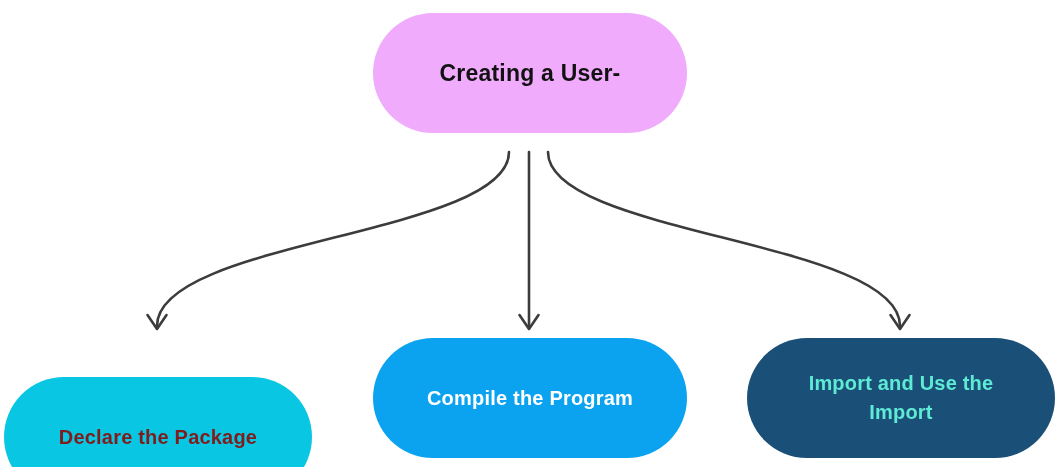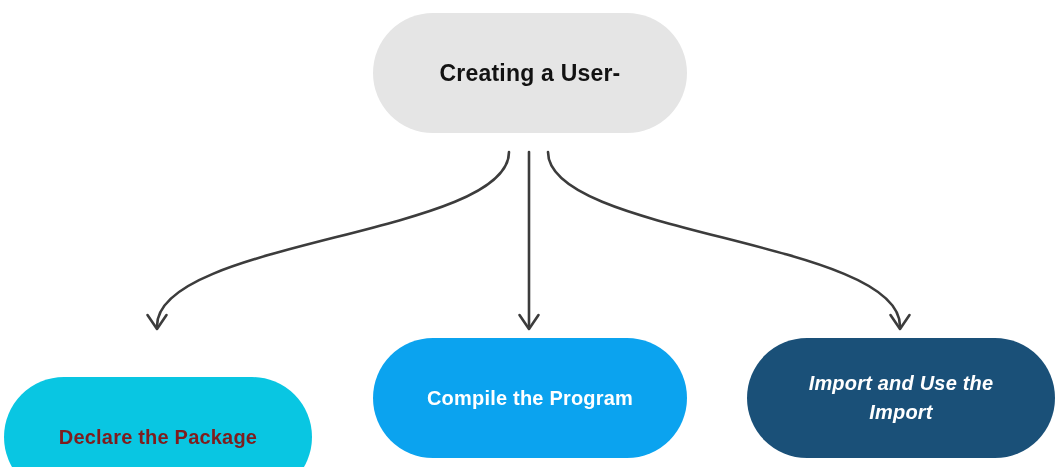--- a/index.html
+++ b/index.html
@@ -71,30 +71,30 @@
     <path d="M 509 152 C 509 235, 157 240, 157 326" stroke="#3C3C3C"></path>
     <path d="M 147.5 315 L 157 329 L 166.5 315" stroke="#3C3C3C"></path>
 
     <path d="M 529 152 L 529 326" stroke="#3C3C3C"></path>
     <path d="M 519.5 315 L 529 329 L 538.5 315" stroke="#3C3C3C"></path>
 
     <path d="M 548 152 C 548 235, 900 240, 900 326" stroke="#3C3C3C"></path>
     <path d="M 890.5 315 L 900 329 L 909.5 315" stroke="#3C3C3C"></path>
   </svg>
 
-  <div class="node node-root" style="background-color: #e5e5e5; color: rgb(18, 18, 18);">
+  <div class="node node-root" style="background-color: #f0abfc; color: rgb(18, 18, 18);">
     <div>Creating a User-</div>
   </div>
 
   <div class="node node-child node-declare" style="background-color: rgb(9, 198, 226); color: #7f1d1d; margin-top: 39px;">
     <div>Declare the Package</div>
   </div>
 
   <div class="node node-child node-compile" style="background-color: rgb(11, 163, 239); color: rgb(255, 255, 255);">
     <div>Compile the Program</div>
   </div>
 
-  <div class="node node-child node-import" style="background-color: rgb(26, 80, 120); color: #ffffff; font-style: italic;">
+  <div class="node node-child node-import" style="background-color: rgb(26, 80, 120); color: #5eead4;">
     <div>Import and Use the</div>
     <div>Import</div>
   </div>
 
 </div>
 
 </body></html>

